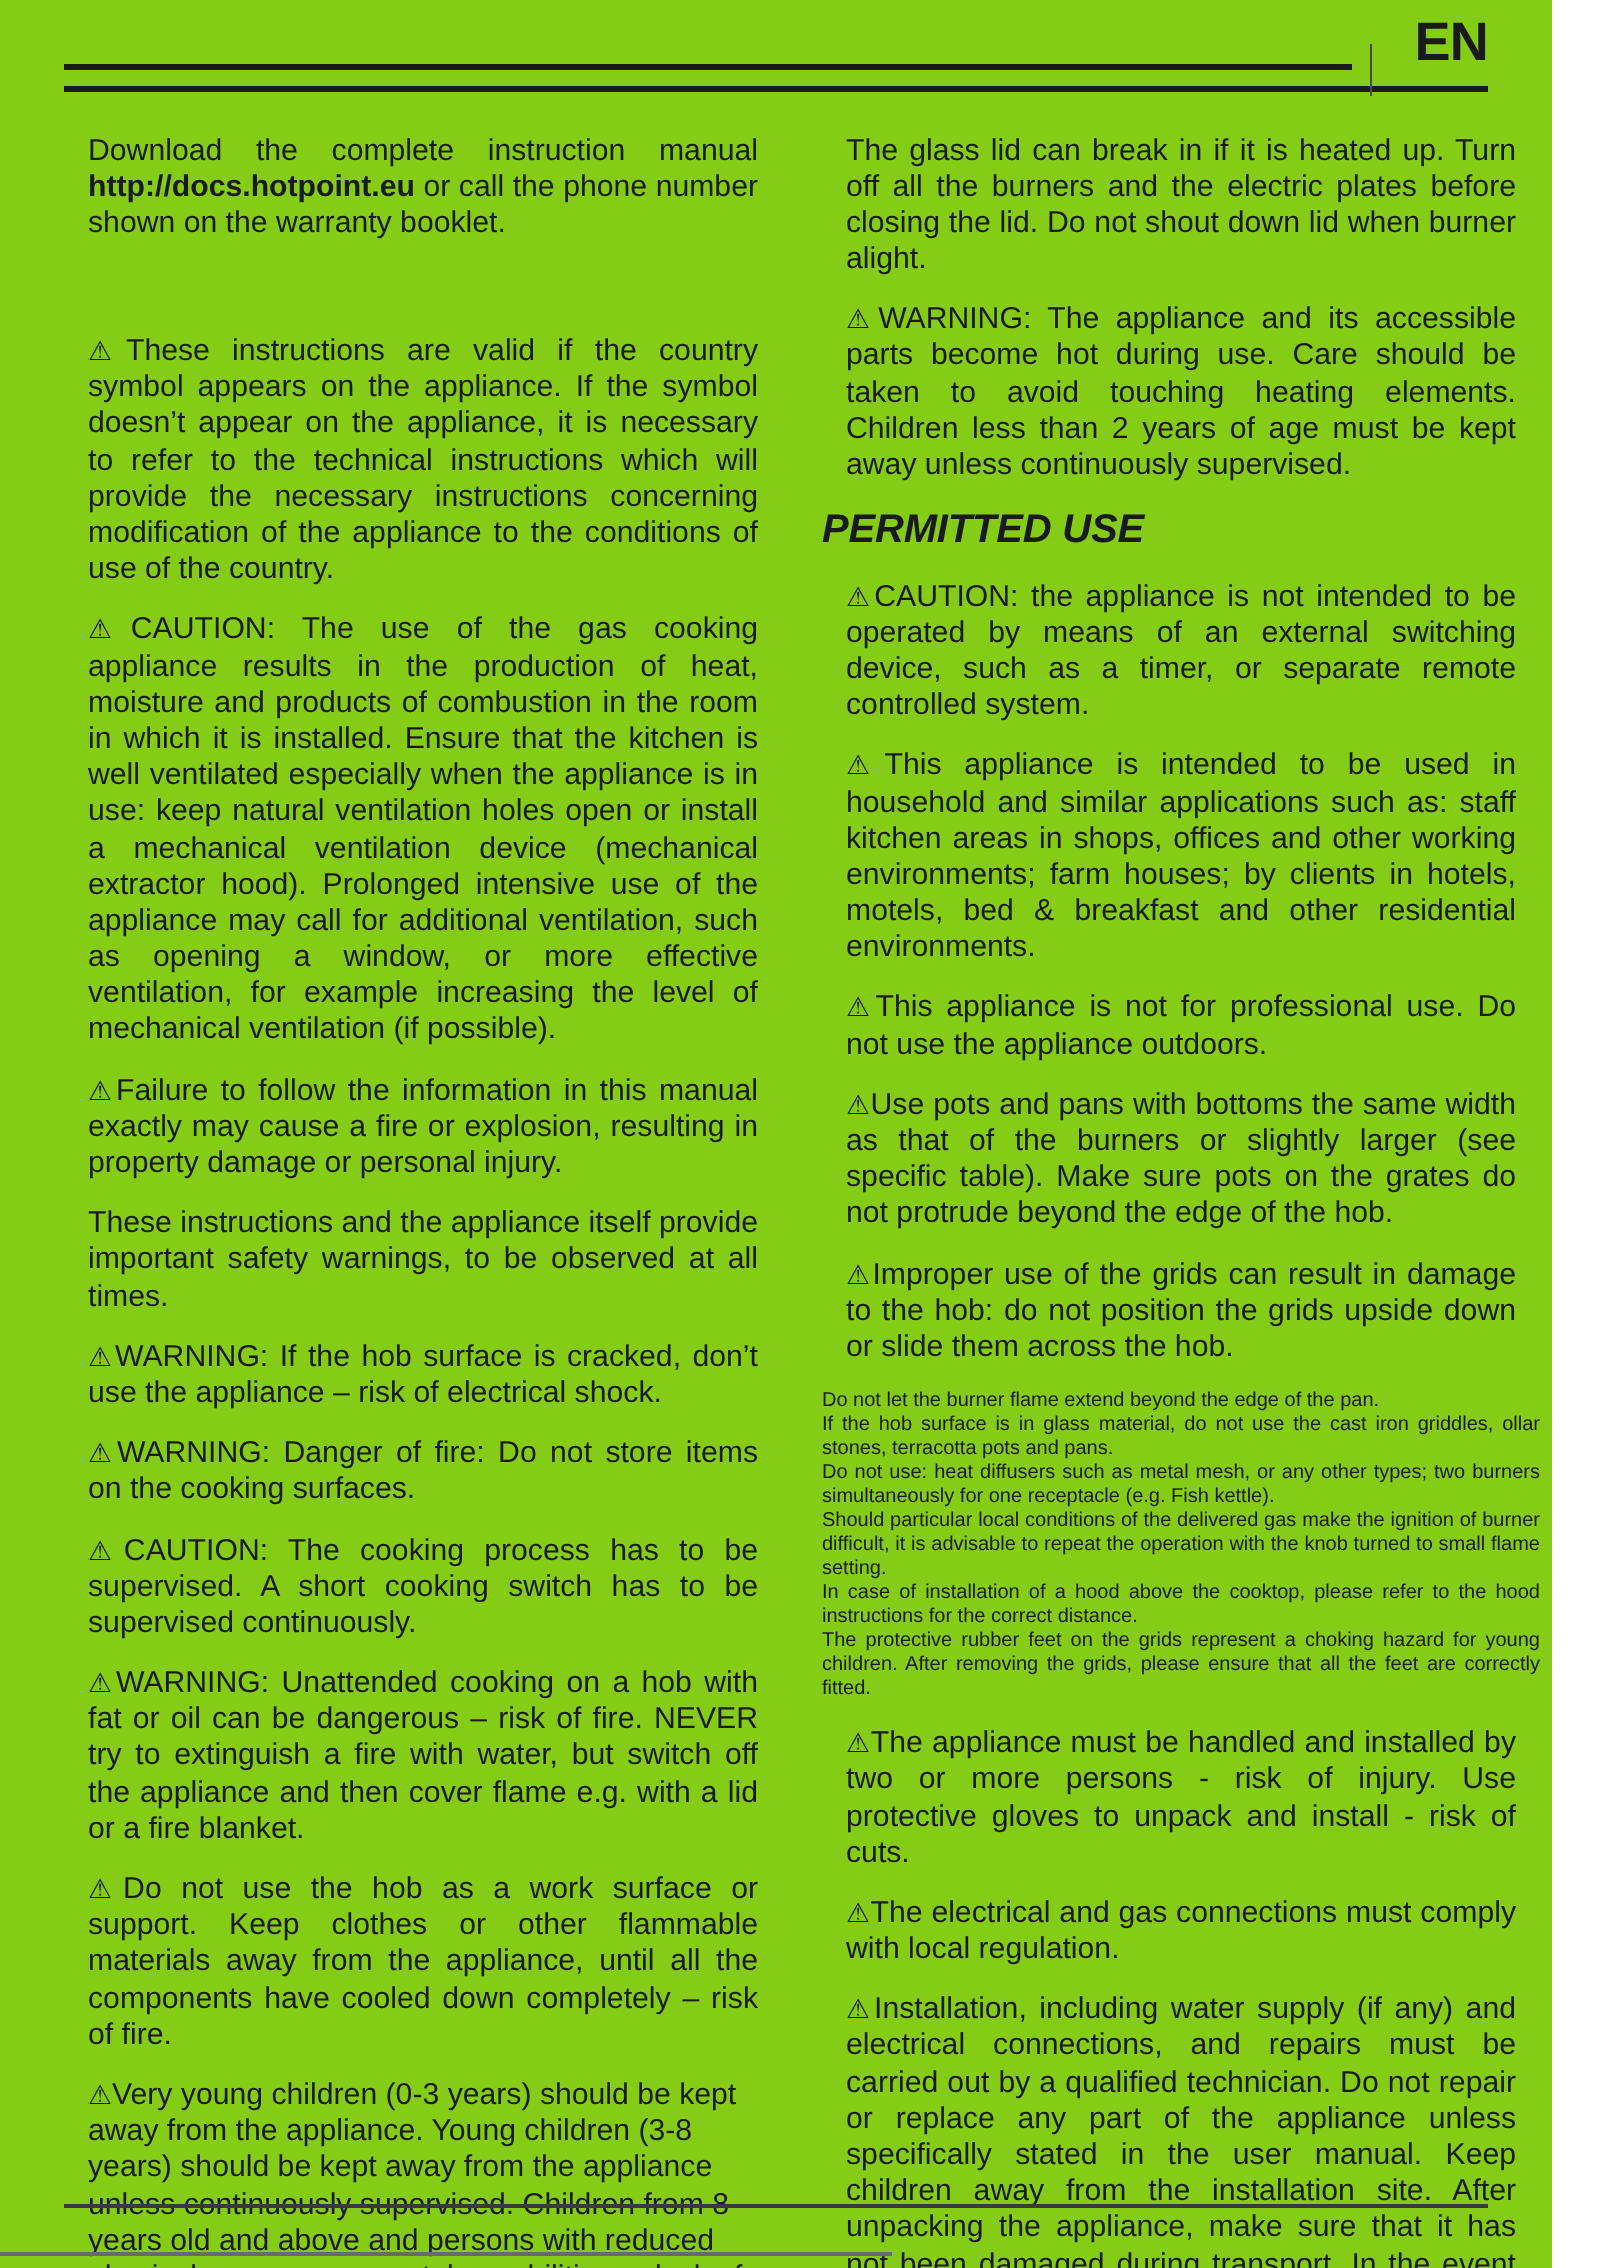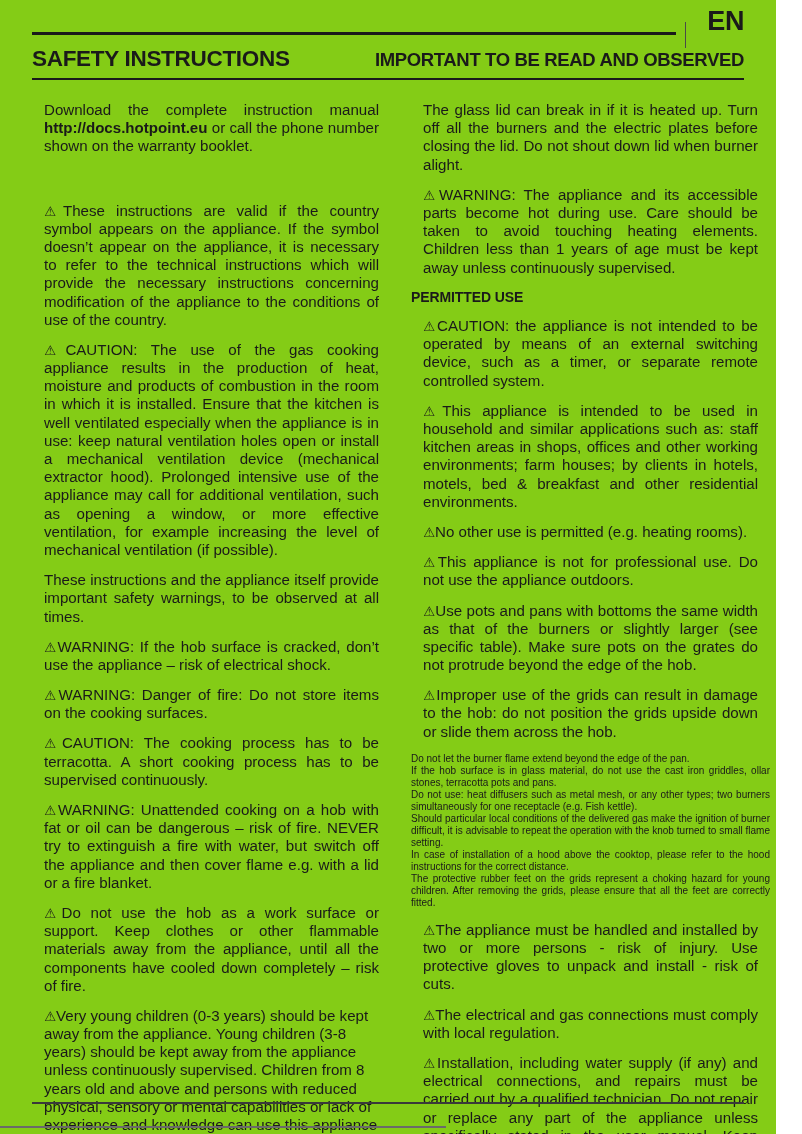--- a/index.html
+++ b/index.html
@@ -106,24 +106,25 @@
     height: 14px;
   }
   p.small {
     margin: 0;
     font-size: 10px;
     line-height: 1.20;
     text-align: justify;
   }
   .section-head {
     margin: 0;
-    font-size: 14px;
+    font-size: 20px;
     font-weight: bold;
     line-height: 1.17;
     letter-spacing: -0.1px;
+    font-style: italic;
   }
   .bold { font-weight: bold; }
   .warn {
     font-family: "DejaVu Sans", sans-serif;
     font-size: 13.4px;
     line-height: 1;
   }
 
   
   .footer-rule {
@@ -157,72 +158,68 @@
 <body>
 
 <div id="page">
 
   <div class="header">
     <div class="header-rule-row">
       <div class="header-rule"></div>
       <div class="lang-tick"></div>
       <div class="lang-code">EN</div>
     </div>
-    <div class="title-row">
-      <div class="title-main">SAFETY INSTRUCTIONS</div>
-      <div class="title-sub">IMPORTANT TO BE READ AND OBSERVED</div>
-    </div>
     <div class="header-rule-bottom"></div>
   </div>
 
   <div class="columns">
 
     <div class="col">
 
       <p class="para"><span>Download the complete instruction manual </span><span class="bold">http://docs.hotpoint.eu</span><span> or call the phone number shown on the warranty booklet.</span></p>
 
       <p class="spacer"></p>
 
       <p class="para"><span class="warn">⚠</span><span>These instructions are valid if the country symbol appears on the appliance. If the symbol doesn’t appear on the appliance, it is necessary to refer to the technical instructions which will provide the necessary instructions concerning modification of the appliance to the conditions of use of the country.</span></p>
 
       <p class="para"><span class="warn">⚠</span><span>CAUTION: The use of the gas cooking appliance results in the production of heat, moisture and products of combustion in the room in which it is installed. Ensure that the kitchen is well ventilated especially when the appliance is in use: keep natural ventilation holes open or install a mechanical ventilation device (mechanical extractor hood). Prolonged intensive use of the appliance may call for additional ventilation, such as opening a window, or more effective ventilation, for example increasing the level of mechanical ventilation (if possible).</span></p>
 
+      <p class="para"><span class="warn">⚠</span><span>Failure to follow the information in this manual exactly may cause a fire or explosion, resulting in property damage or personal injury.</span></p>
 
 
       <p class="para"><span>These instructions and the appliance itself provide important safety warnings, to be observed at all times.</span></p>
 
 
       <p class="para"><span class="warn">⚠</span><span>WARNING: If the hob surface is cracked, don’t use the appliance – risk of electrical shock.</span></p>
 
       <p class="para"><span class="warn">⚠</span><span>WARNING: Danger of fire: Do not store items on the cooking surfaces.</span></p>
 
-      <p class="para"><span class="warn">⚠</span><span>CAUTION: The cooking process has to be terracotta. A short cooking process has to be supervised continuously.</span></p>
+      <p class="para"><span class="warn">⚠</span><span>CAUTION: The cooking process has to be supervised. A short cooking switch has to be supervised continuously.</span></p>
 
       <p class="para"><span class="warn">⚠</span><span>WARNING: Unattended cooking on a hob with fat or oil can be dangerous – risk of fire. NEVER try to extinguish a fire with water, but switch off the appliance and then cover flame e.g. with a lid or a fire blanket.</span></p>
 
       <p class="para"><span class="warn">⚠</span><span>Do not use the hob as a work surface or support. Keep clothes or other flammable materials away from the appliance, until all the components have cooled down completely – risk of fire.</span></p>
 
       <p class="para last-left"><span class="warn">⚠</span><span>Very young children (0-3 years) should be kept away from the appliance. Young children (3-8 years) should be kept away from the appliance unless continuously supervised. Children from 8 years old and above and persons with reduced physical, sensory or mental capabilities or lack of experience and knowledge can use this appliance only if they are supervised or have been given instructions on safe use and understand the hazards involved. Children must not play with the appliance. Cleaning and user maintenance must not be carried out by children without supervision.</span></p>
 
     </div>
 
     <div class="col">
 
 
       <p class="para"><span>The glass lid can break in if it is heated up. Turn off all the burners and the electric plates before closing the lid. Do not shout down lid when burner alight.</span></p>
 
-      <p class="para"><span class="warn">⚠</span><span>WARNING: The appliance and its accessible parts become hot during use. Care should be taken to avoid touching heating elements. Children less than 1 years of age must be kept away unless continuously supervised.</span></p>
+      <p class="para"><span class="warn">⚠</span><span>WARNING: The appliance and its accessible parts become hot during use. Care should be taken to avoid touching heating elements. Children less than 2 years of age must be kept away unless continuously supervised.</span></p>
 
       <p class="section-head">PERMITTED USE</p>
 
       <p class="para"><span class="warn">⚠</span><span>CAUTION: the appliance is not intended to be operated by means of an external switching device, such as a timer, or separate remote controlled system.</span></p>
 
       <p class="para"><span class="warn">⚠</span><span>This appliance is intended to be used in household and similar applications such as: staff kitchen areas in shops, offices and other working environments; farm houses; by clients in hotels, motels, bed &amp; breakfast and other residential environments.</span></p>
 
-      <p class="para"><span class="warn">⚠</span><span>No other use is permitted (e.g. heating rooms).</span></p>
 
       <p class="para"><span class="warn">⚠</span><span>This appliance is not for professional use. Do not use the appliance outdoors.</span></p>
 
       <p class="para"><span class="warn">⚠</span><span>Use pots and pans with bottoms the same width as that of the burners or slightly larger (see specific table). Make sure pots on the grates do not protrude beyond the edge of the hob.</span></p>
 
       <p class="para"><span class="warn">⚠</span><span>Improper use of the grids can result in damage to the hob: do not position the grids upside down or slide them across the hob.</span></p>
 
       <p class="small">Do not let the burner flame extend beyond the edge of the pan.</p>
       <p class="small">If the hob surface is in glass material, do not use the cast iron griddles, ollar stones, terracotta pots and pans.</p>
       <p class="small">Do not use: heat diffusers such as metal mesh, or any other types; two burners simultaneously for one receptacle (e.g. Fish kettle).</p>

